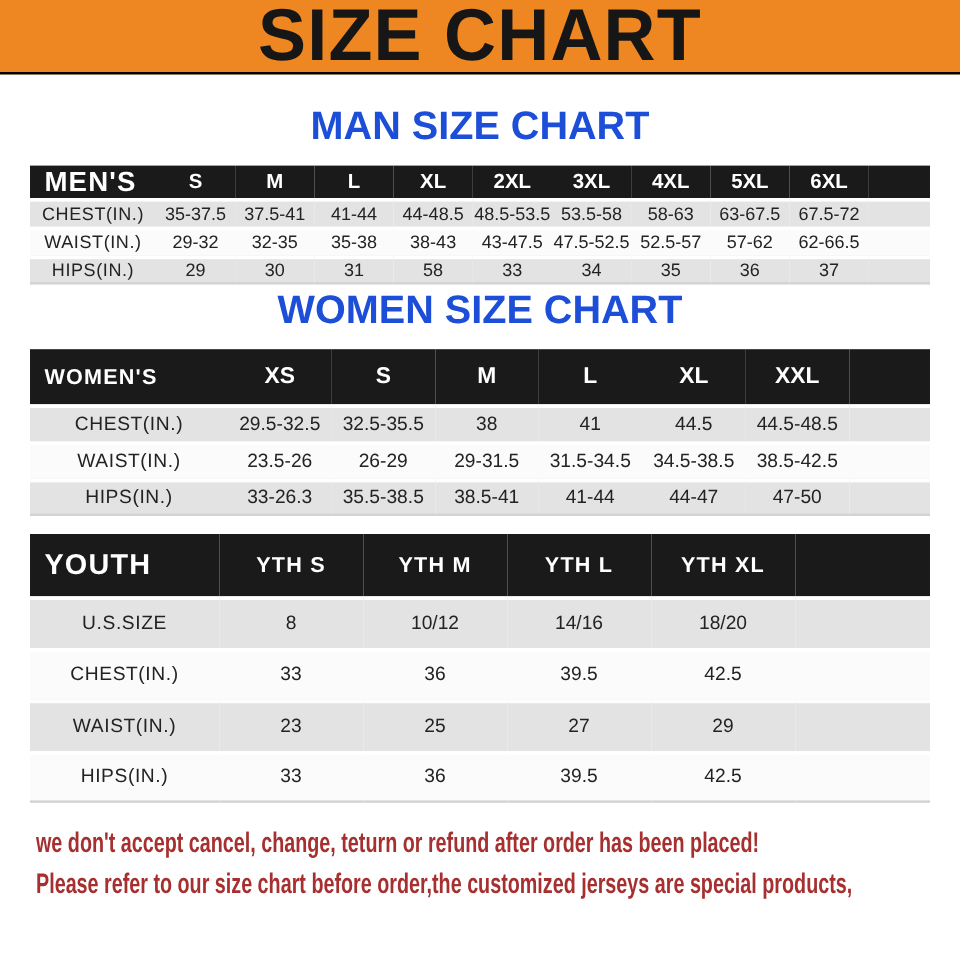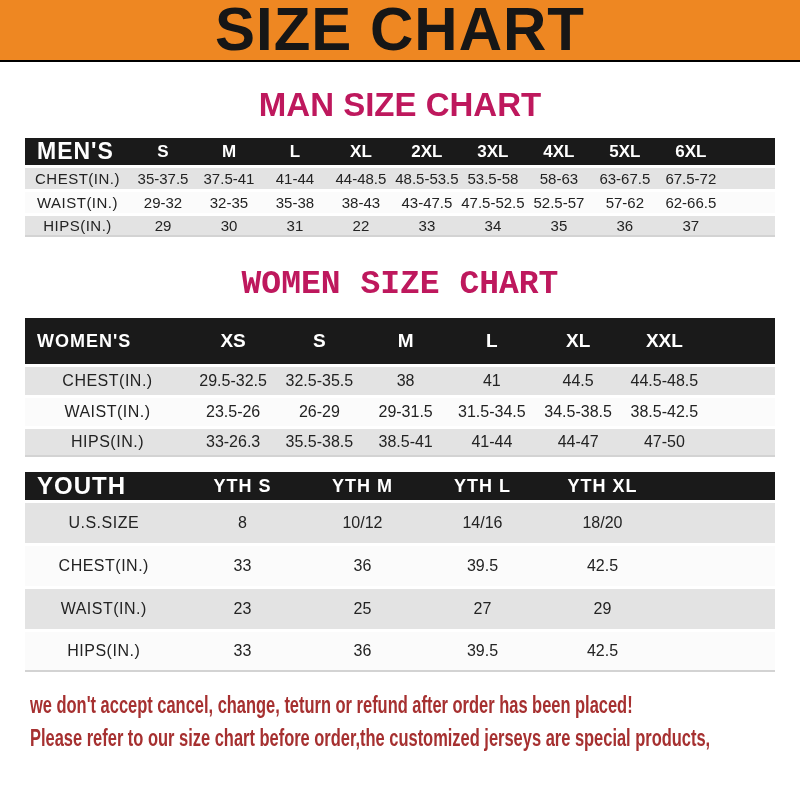--- a/index.html
+++ b/index.html
@@ -12,25 +12,25 @@
   .banner {
     height:62px; background:#EE8722; border-bottom:2px solid #000000;
     display:flex; align-items:center; justify-content:center;
   }
   .banner-title {
     font-size:60px; font-weight:bold; color:#161616; line-height:1;
     letter-spacing:1px; display:inline-block; transform:scaleY(1.02);
   }
   
   .section-heading {
-    text-align:center; font-size:33px; font-weight:bold; color:#be185d;
+    text-align:center; font-size:33px; font-weight:bold; color:#1d4ed8;
     letter-spacing:0px; line-height:36px;
   }
   .heading-man   { margin-top:25px; }
-  .heading-women { margin-top:30px;font-family:Liberation Mono, monospace; }
+  .heading-women { margin-top:3px; }
   .heading-youth { margin-top:34px; }
   
   table.size-table {
     width:750px; margin:15px auto 0 auto;
     border-collapse:separate; border-spacing:0; table-layout:fixed;
   }
   table.size-table thead th {
     background:#1a1a1a; color:#ffffff; font-weight:bold; text-align:center;
     vertical-align:middle; overflow:hidden; white-space:nowrap;
   }
@@ -47,21 +47,21 @@
   td.row-label { letter-spacing:0.5px; }
   
   .men thead th { height:26px; font-size:17px; }
   .men thead th.bar-label { font-size:23px; }
   .men tbody td { height:24px; font-size:15px; }
   
   .women thead th { height:46px; font-size:19px; }
   .women thead th.bar-label { font-size:18px; }
   .women tbody td { height:31px; font-size:16px; }
   
-  .youth thead th { height:28px; font-size:18px; letter-spacing:1px;margin-top:47px; }
+  .youth thead th { height:52px; font-size:18px; letter-spacing:1px;margin-top:47px; }
   .youth thead th.bar-label { font-size:24px; letter-spacing:3px; }
   .youth tbody td { height:43px; font-size:16px; }
   
   .footer-note { margin:18px 0 0 30px; }
   .footer-line { display:block; line-height:31px; white-space:nowrap; }
   .footer-line span {
     display:inline-block; transform:scaleX(0.70); transform-origin:0 50%;
     font-size:23.5px; font-weight:bold; color:#A63030; white-space:nowrap;
   }
 </style>
@@ -130,21 +130,21 @@
         <td>52.5-57</td>
         <td>57-62</td>
         <td>62-66.5</td>
         <td></td>
       </tr>
       <tr>
         <td class="row-label">HIPS(IN.)</td>
         <td>29</td>
         <td>30</td>
         <td>31</td>
-        <td>22</td>
+        <td>58</td>
         <td>33</td>
         <td>34</td>
         <td>35</td>
         <td>36</td>
         <td>37</td>
         <td></td>
       </tr>
     </tbody>
   </table>
 

